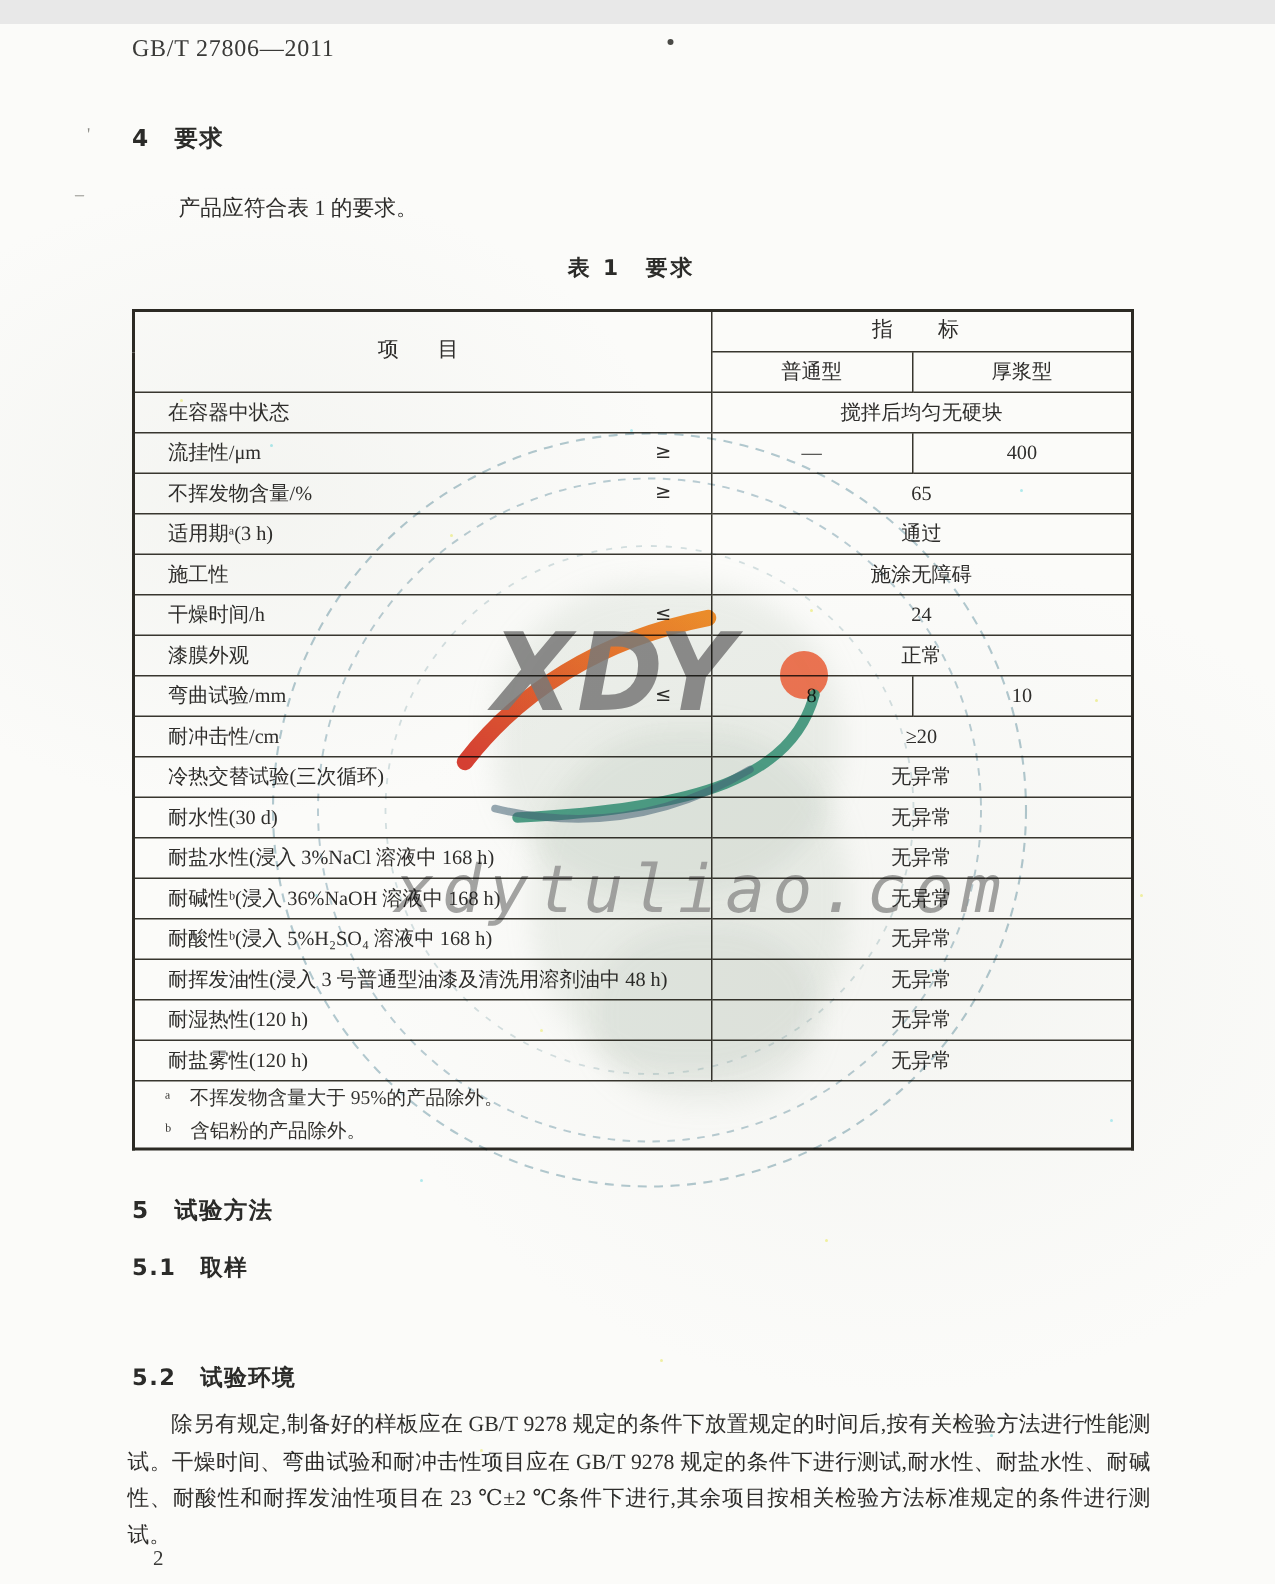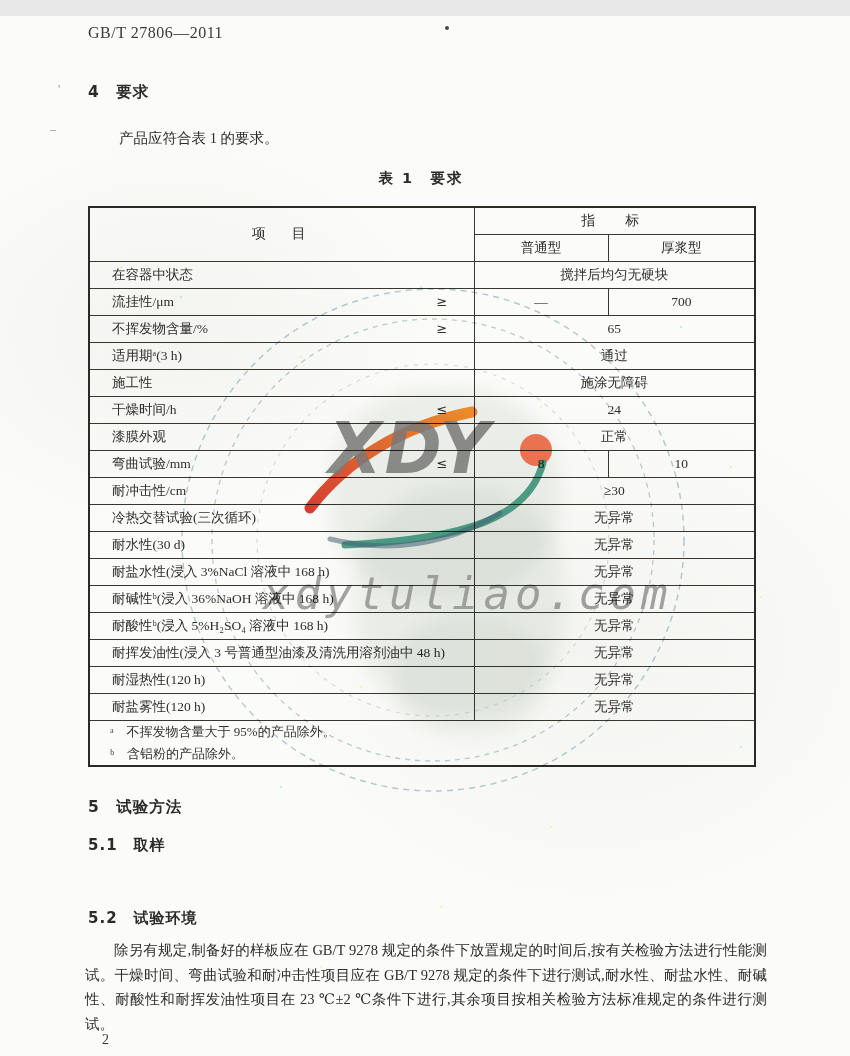--- a/index.html
+++ b/index.html
@@ -108,21 +108,21 @@
         <td class="val" colspan="2">搅拌后均匀无硬块</td>
       </tr>
       <tr>
         <td class="item">
             <div class="cellflex">
               <span>流挂性/μm</span>
               <span class="cmp">≥</span>
             </div>
           </td>
         <td class="val">—</td>
-        <td class="val">700</td>
+        <td class="val">400</td>
       </tr>
       <tr>
         <td class="item">
             <div class="cellflex">
               <span>不挥发物含量/%</span>
               <span class="cmp">≥</span>
             </div>
           </td>
         <td class="val" colspan="2">65</td>
       </tr>
@@ -172,21 +172,21 @@
         <td class="val">8</td>
         <td class="val">10</td>
       </tr>
       <tr>
         <td class="item">
             <div class="cellflex">
               <span>耐冲击性/cm</span>
               <span class="cmp"></span>
             </div>
           </td>
-        <td class="val" colspan="2">≥30</td>
+        <td class="val" colspan="2">≥20</td>
       </tr>
       <tr>
         <td class="item">
             <div class="cellflex">
               <span>冷热交替试验(三次循环)</span>
               <span class="cmp"></span>
             </div>
           </td>
         <td class="val" colspan="2">无异常</td>
       </tr>

